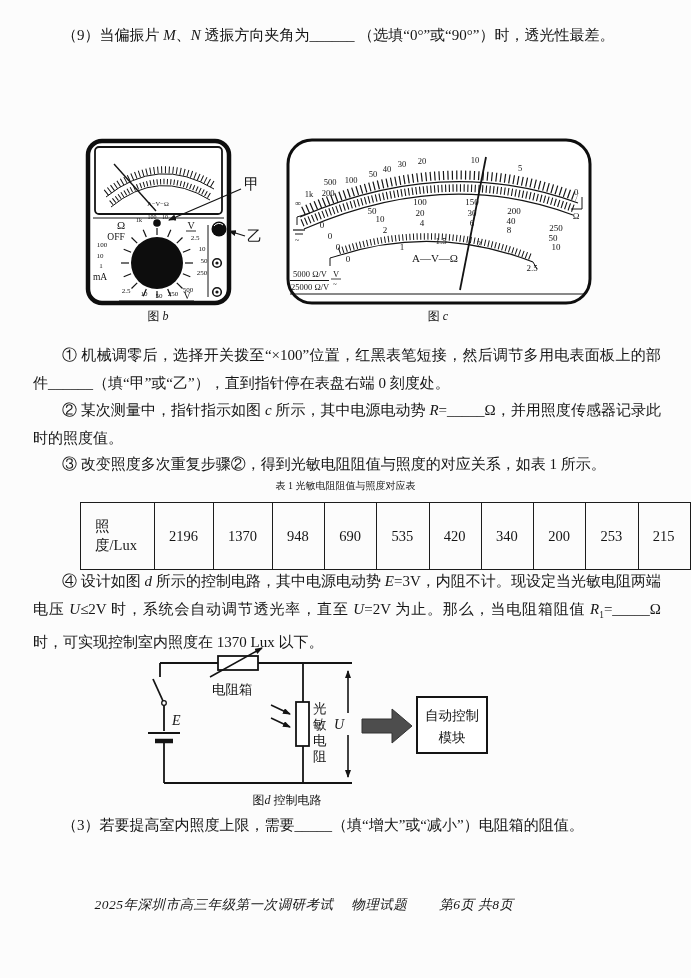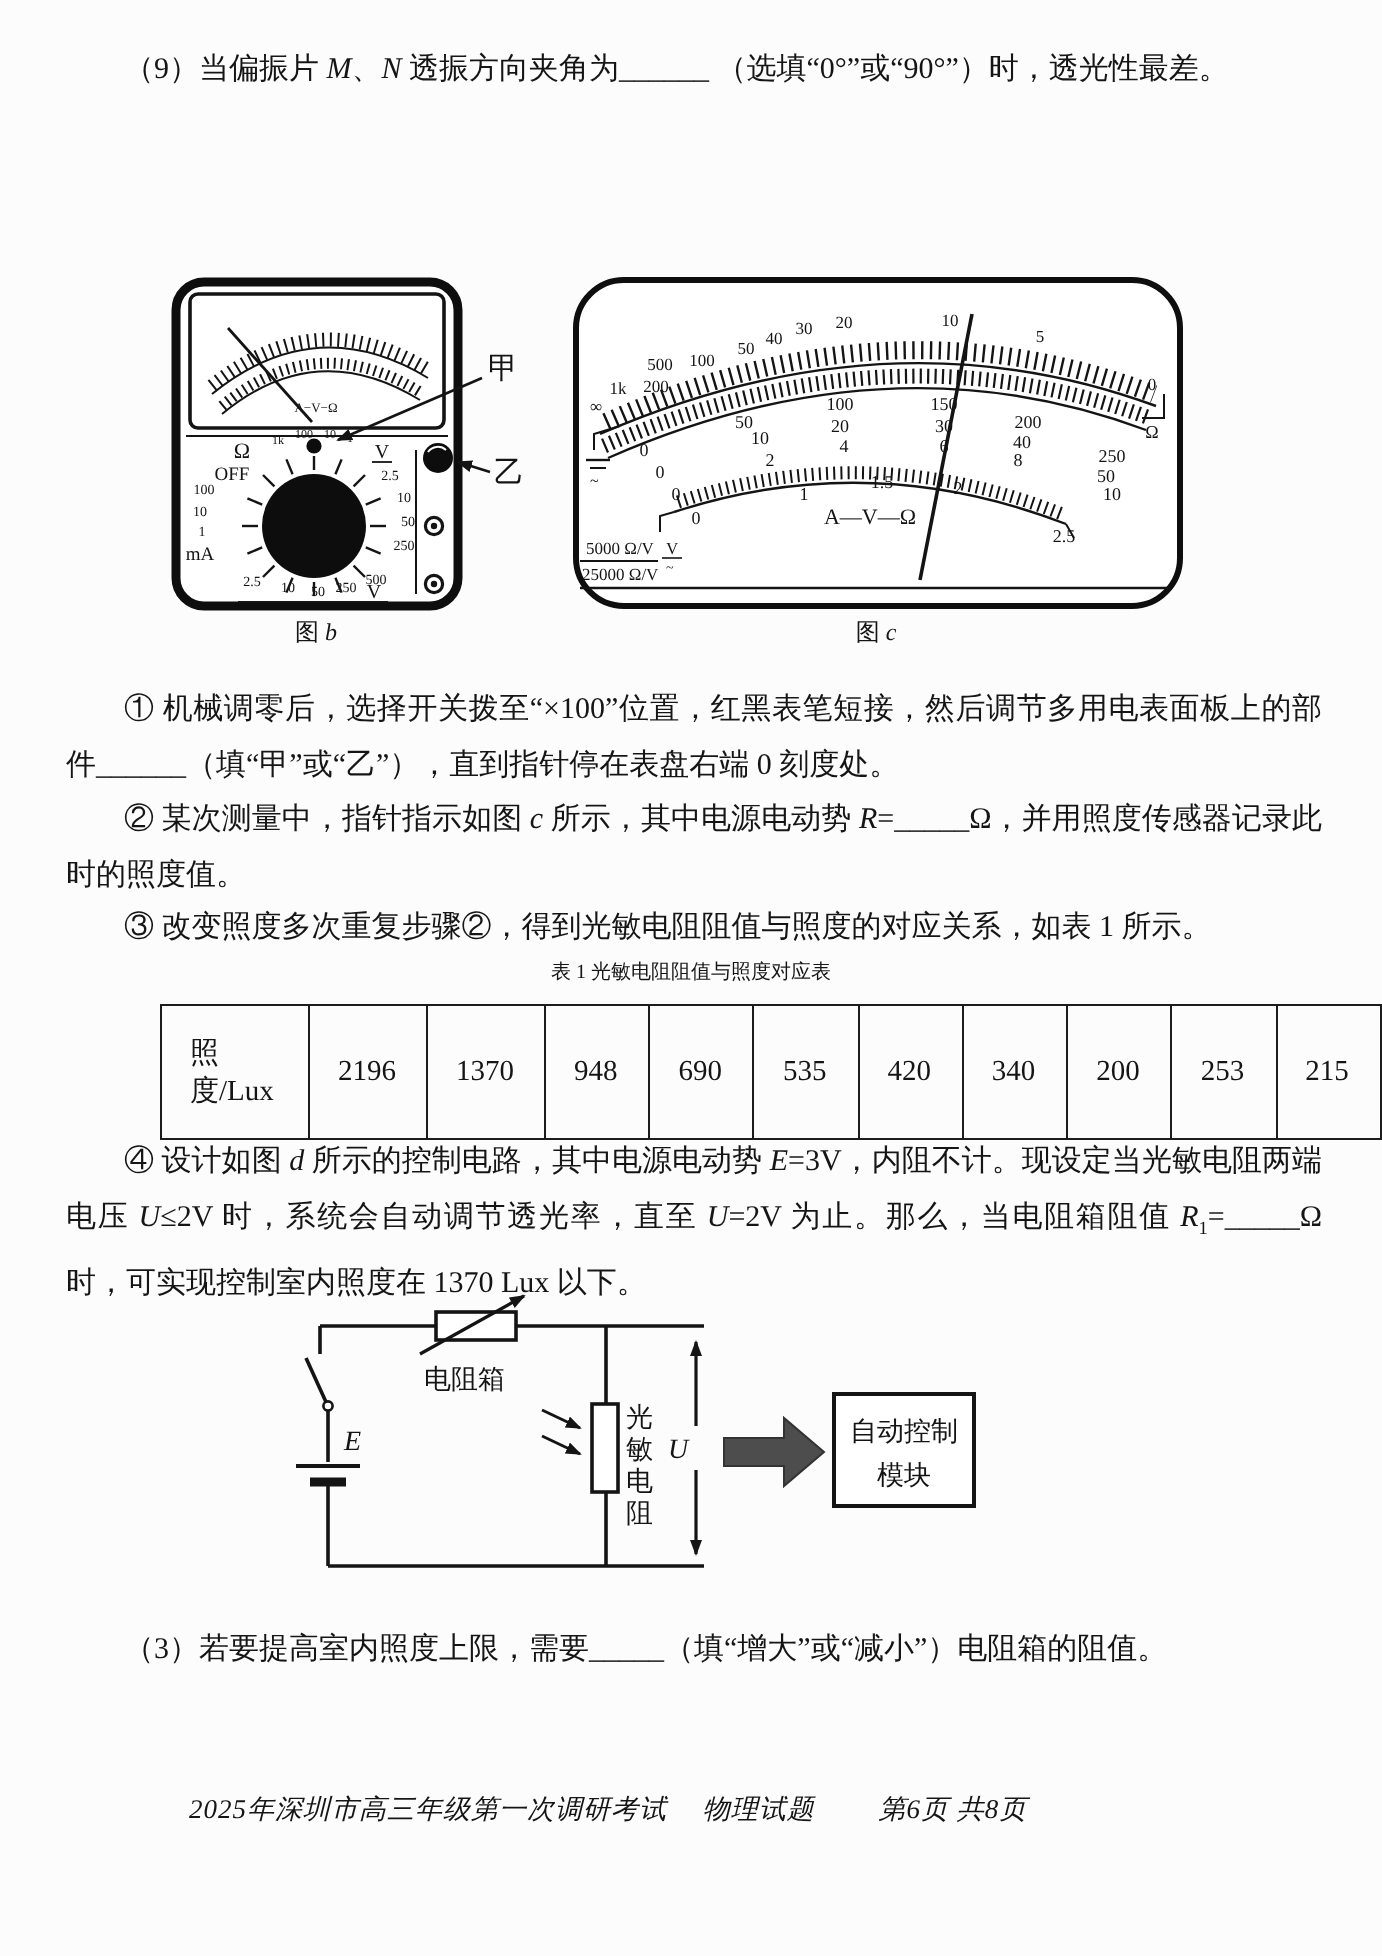--- a/index.html
+++ b/index.html
@@ -262,17 +262,18 @@
       </g>
       <text x="199" y="84" font-size="14" font-style="italic" text-anchor="middle">U</text>
 
       <polygon points="222,74 252,74 252,64 272,81 252,98 252,88 222,88" fill="#4d4d4d" stroke="#333333"></polygon>
 
       <rect x="277" y="52" width="70" height="56" fill="#ffffff" stroke="#141414" stroke-width="2"></rect>
       <text x="312" y="75" font-size="13.5" text-anchor="middle">自动控制</text>
       <text x="312" y="97" font-size="13.5" text-anchor="middle">模块</text>
     </svg>
   </div>
+  <p class="cap" style="left:187px;top:792px;width:200px"><span>图</span><i>d</i><span> 控制电路</span></p>
 
   <p class="para" style="top:812px"><span>（3）若要提高室内照度上限，需要_____（填“增大”或“减小”）电阻箱的阻值。</span></p>
 
   <p class="footer">2025年深圳市高三年级第一次调研考试　 物理试题 　　第6页  共8页</p>
 </div>
 
 </body></html>

